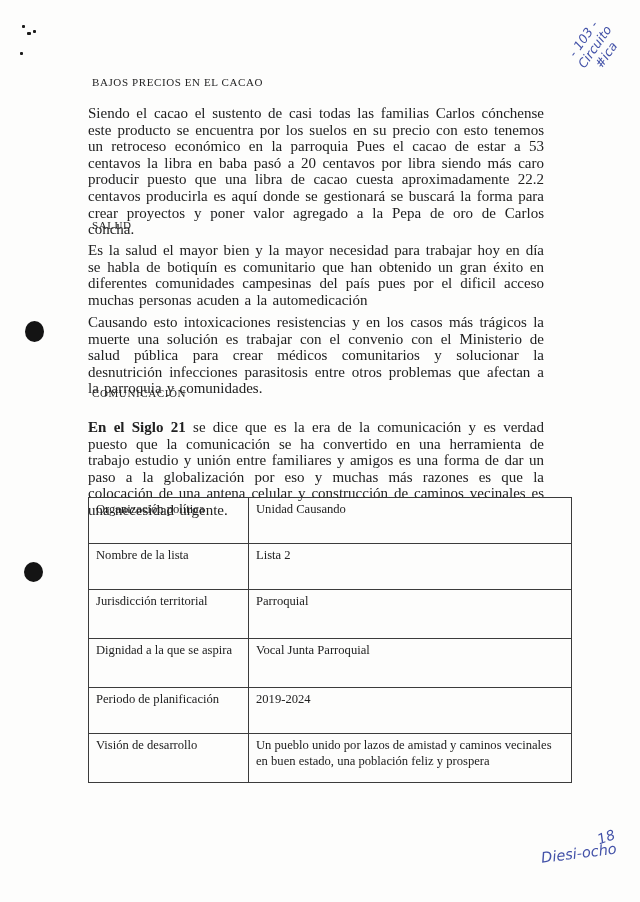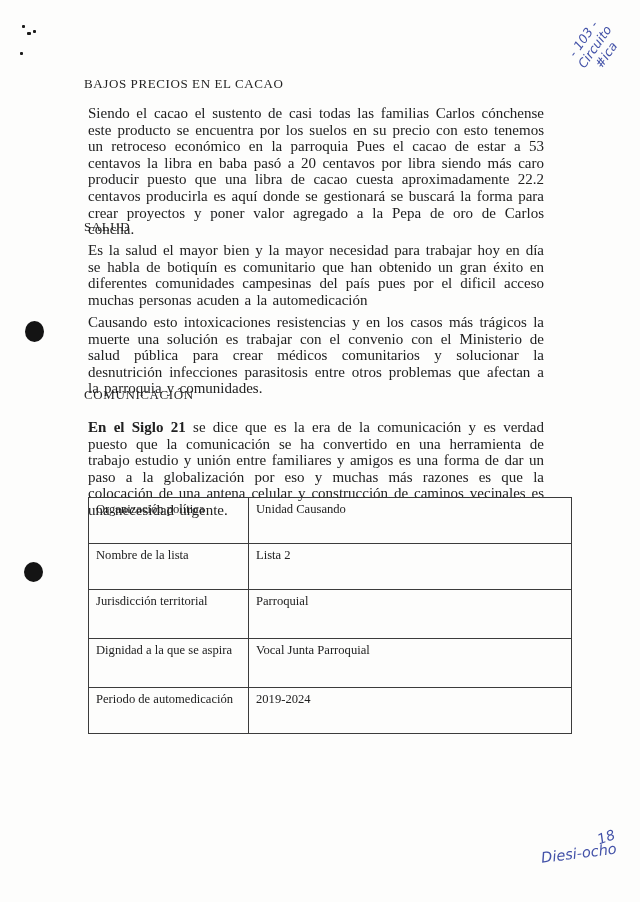--- a/index.html
+++ b/index.html
@@ -11,22 +11,22 @@
     position: relative;
     width: 640px;
     height: 902px;
     background: #fdfdfc;
     overflow: hidden;
     font-family: "Liberation Serif", "DejaVu Serif", serif;
     color: #1e1e1e;
   }
   .doc-title, .doc-heading {
     position: absolute;
-    left: 84px;
-    font-size: 13px;
+    left: 92px;
+    font-size: 11px;
     letter-spacing: 0.6px;
     color: #242424;
     white-space: nowrap;
   }
   .para {
     position: absolute;
     left: 88px;
     width: 456px;
     font-size: 15px;
     line-height: 16.6px;
@@ -146,22 +146,26 @@
       </tr>
       <tr class="tall">
         <td>Jurisdicción territorial</td>
         <td>Parroquial</td>
       </tr>
       <tr class="tall">
         <td>Dignidad a la que se aspira</td>
         <td>Vocal Junta Parroquial</td>
       </tr>
       <tr>
-        <td>Periodo de automedicación</td>
+        <td>Periodo de planificación</td>
         <td>2019-2024</td>
+      </tr>
+      <tr class="tall">
+        <td>Visión de desarrollo</td>
+        <td>Un pueblo unido por lazos de amistad y caminos vecinales en buen estado, una población feliz y prospera</td>
       </tr>
     </tbody>
   </table>
 
   <div class="hw hw-bottom">
     <span class="hw-number">18</span>
     <span class="hw-word">Diesi-ocho</span>
   </div>
 
 </div>

